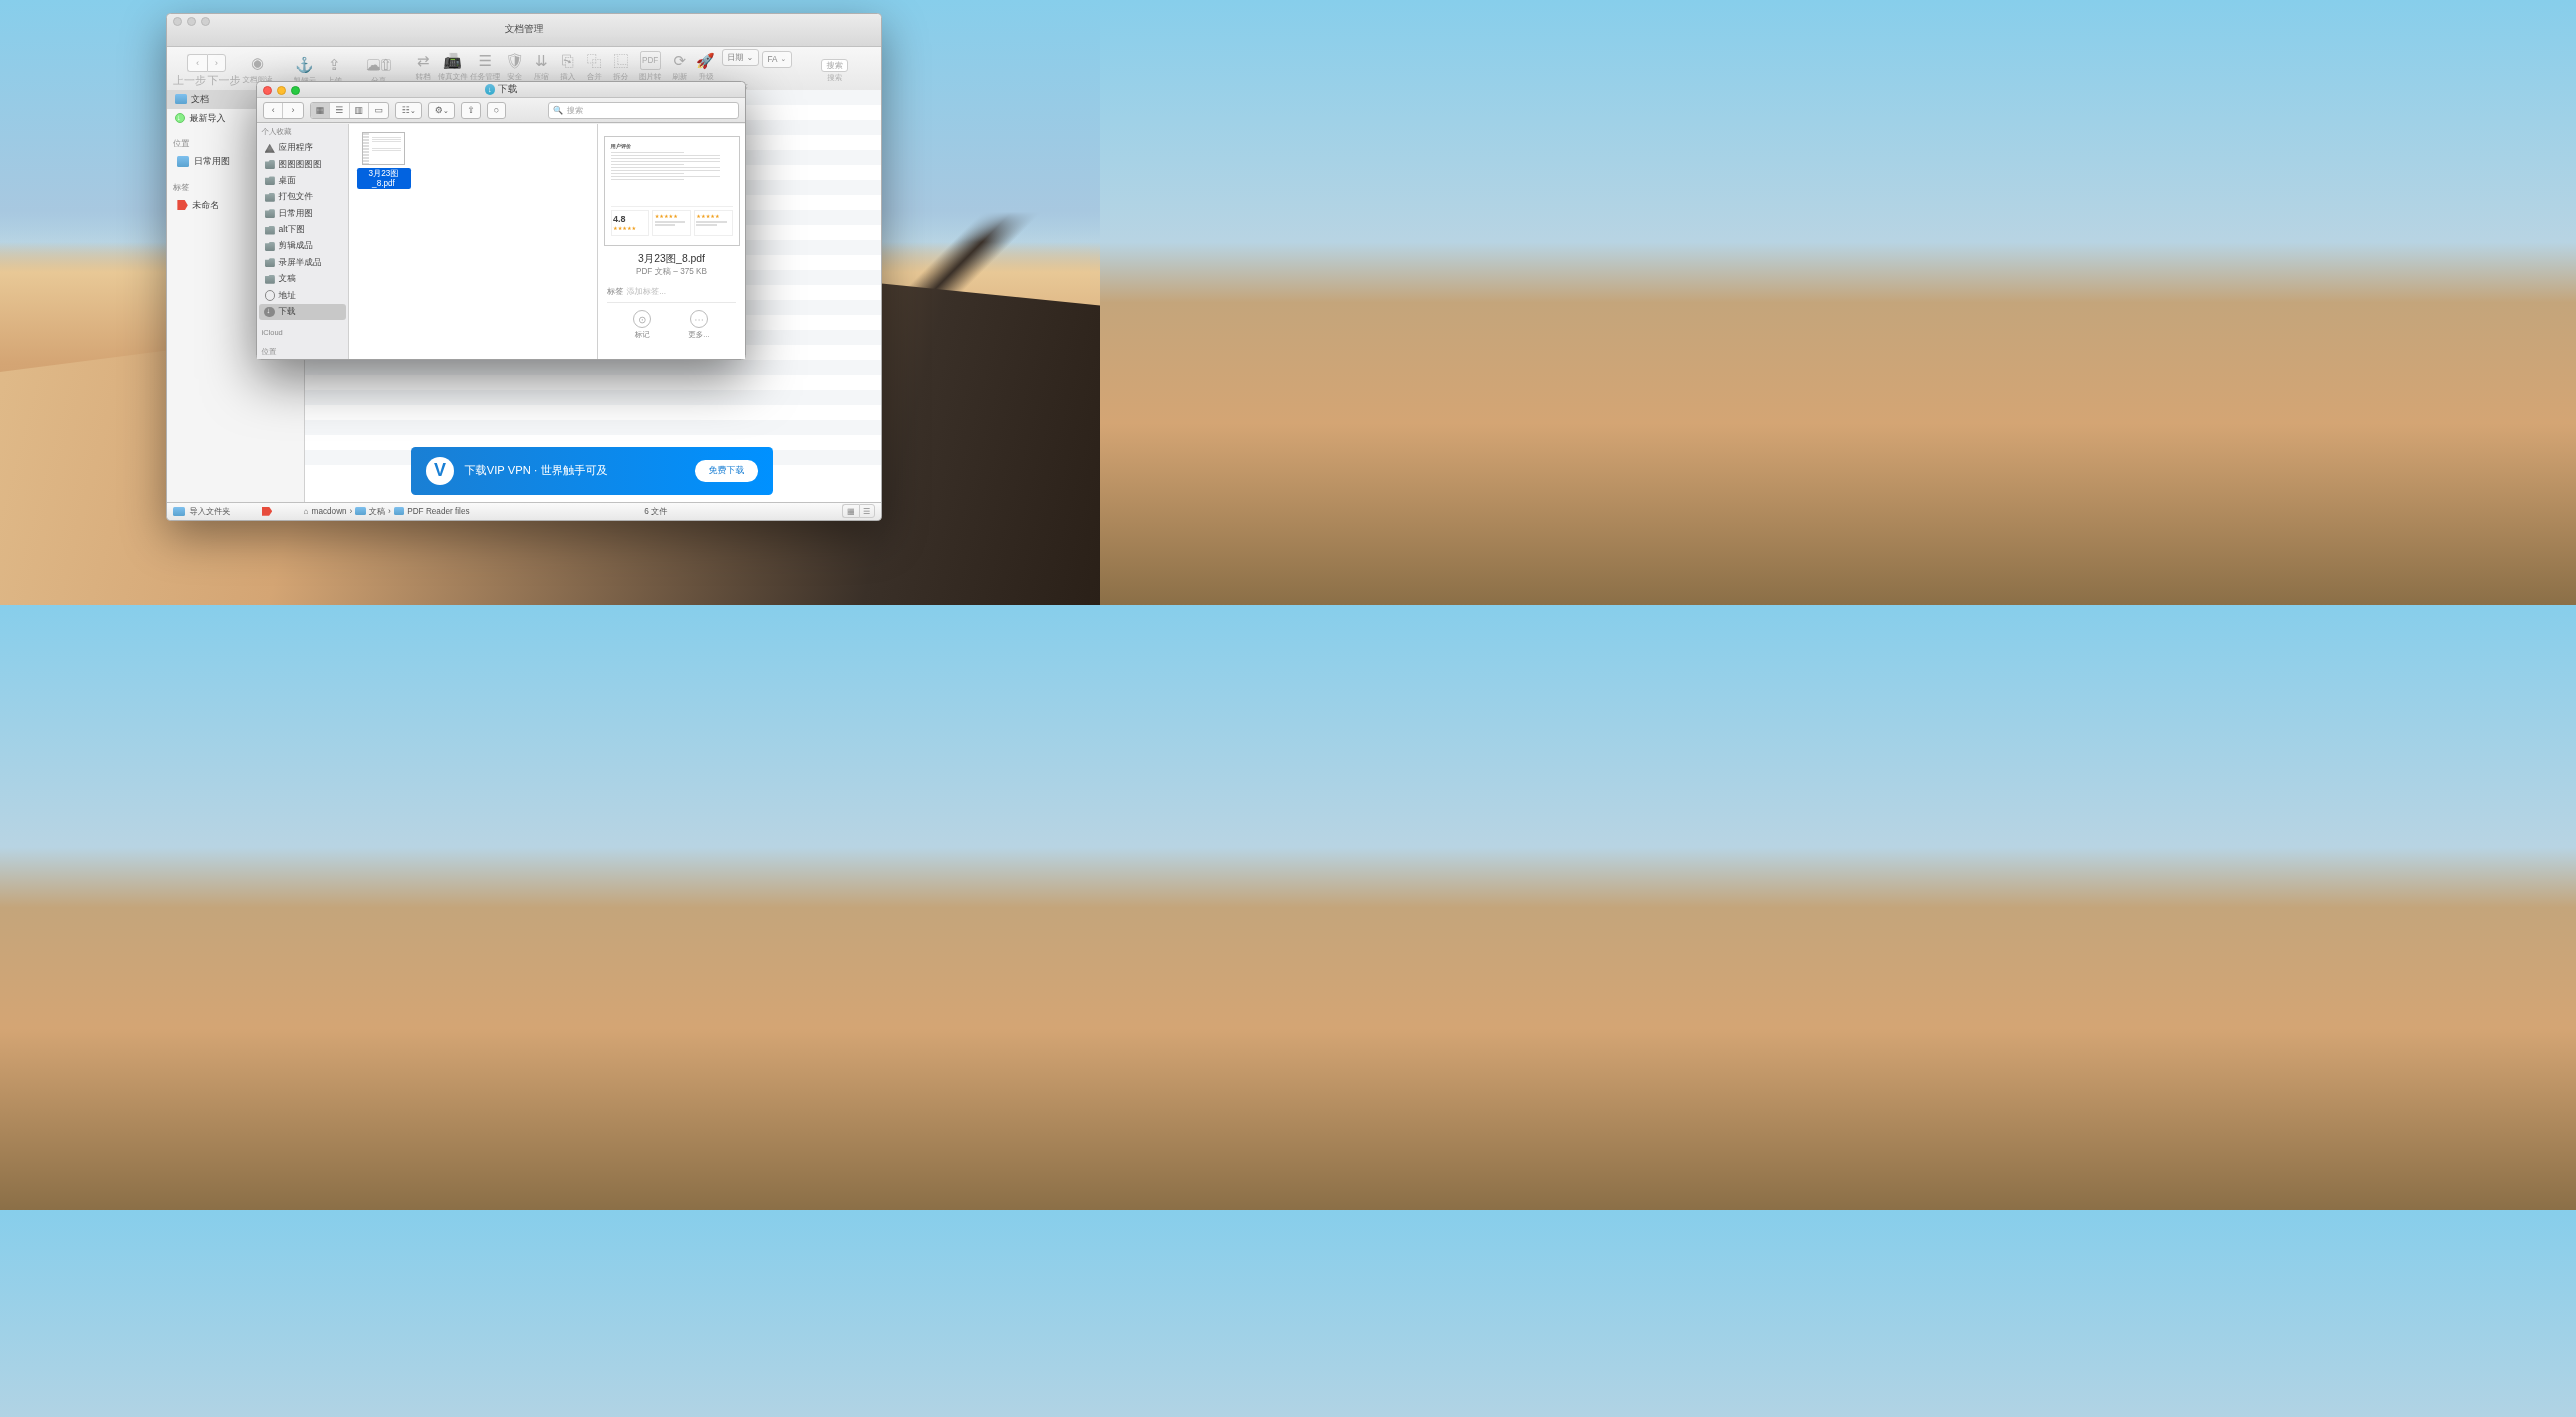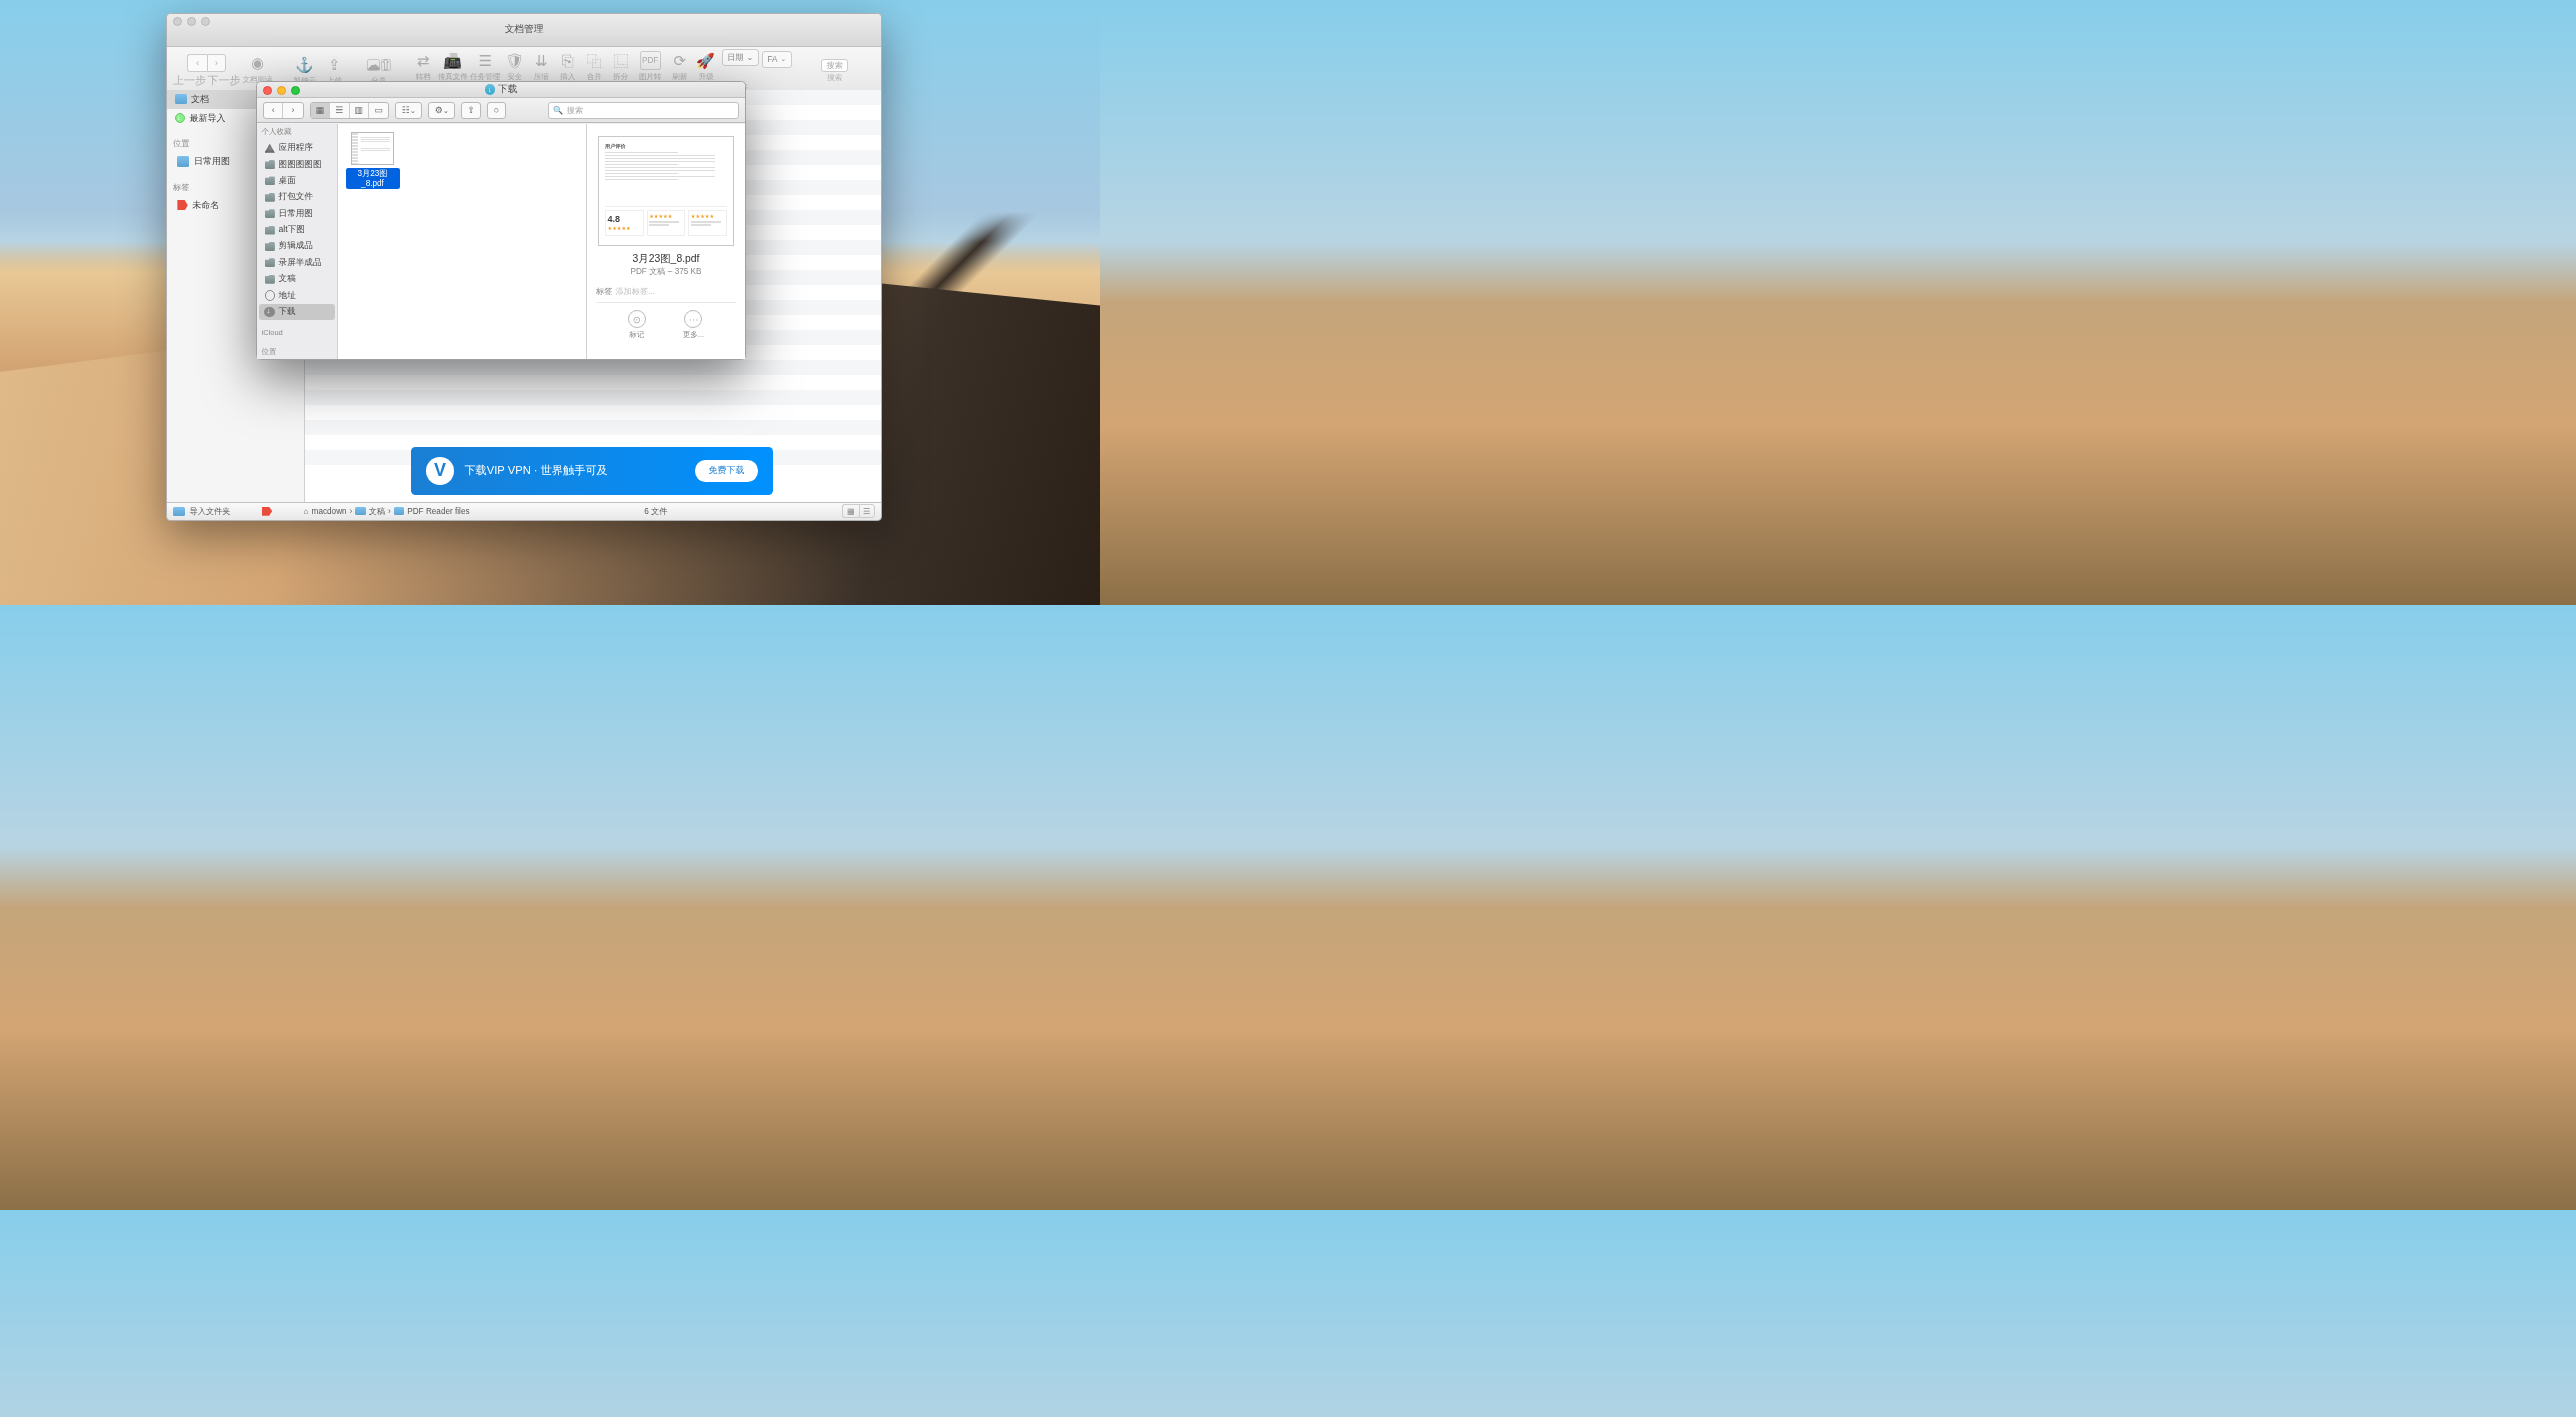--- a/index.html
+++ b/index.html
@@ -119,21 +119,21 @@
   display:flex; align-items:center; padding:0 6px; gap:6px;
 }
 .seg{display:flex;border:0.7px solid #b8b8b8;border-radius:3px;overflow:hidden;background:#fafafa;height:16.4px;}
 .seg>span{width:19.4px;display:inline-flex;align-items:center;justify-content:center;font-size:9px;color:#666;border-right:0.7px solid #ccc;}
 .seg>span:last-child{border-right:none;}
 .seg>span.active{background:#d0d0d0;}
 .wf-search{flex:1;max-width:191px;margin-left:auto;border:0.7px solid #c0c0c0;border-radius:3px;background:#fff;height:16.4px;display:flex;align-items:center;padding:0 4.5px;font-size:8.2px;color:#aaa;gap:3px;}
 .round-btn{width:19.4px;height:16.4px;border:0.7px solid #b8b8b8;border-radius:3px;background:#fafafa;display:inline-flex;align-items:center;justify-content:center;font-size:9px;color:#666;}
 
 .wf-body{position:absolute;top:42px;bottom:0;left:0;right:0;display:flex;}
-.wf-sidebar{width:81px;background:#ececee;border-right:0.7px solid #d0d0d0;font-size:8.2px;color:#444;overflow:hidden;}
+.wf-sidebar{width:92px;background:#ececee;border-right:0.7px solid #d0d0d0;font-size:8.2px;color:#444;overflow:hidden;}
 .wf-sb-hdr{padding:3px 4.5px;font-size:7.5px;color:#888;font-weight:500;}
 .wf-sb-item{padding:2.2px 4.5px 2.2px 7.5px;display:flex;align-items:center;gap:3.7px;font-size:8.6px;}
 .wf-sb-item.sel{background:#c8c8c8;border-radius:3px;margin:0 2.2px;padding-left:5.2px;}
 .fico{width:10.4px;height:9px;display:inline-block;}
 .fico.fold{background:linear-gradient(#9aa,#788);border-radius:1.5px;clip-path:polygon(0 15%,40% 15%,50% 0,100% 0,100% 100%,0 100%);}
 .fico.app{background:radial-gradient(#888,#555);clip-path:polygon(50% 0,100% 100%,0 100%);}
 .fico.dl{width:10.4px;height:10.4px;border-radius:50%;background:#888;position:relative;}
 .fico.dl::after{content:"↓";position:absolute;left:2.2px;top:-0.7px;font-size:7.5px;color:#fff;}
 .fico.net{width:10.4px;height:10.4px;border-radius:50%;border:1.1px solid #888;}
 

